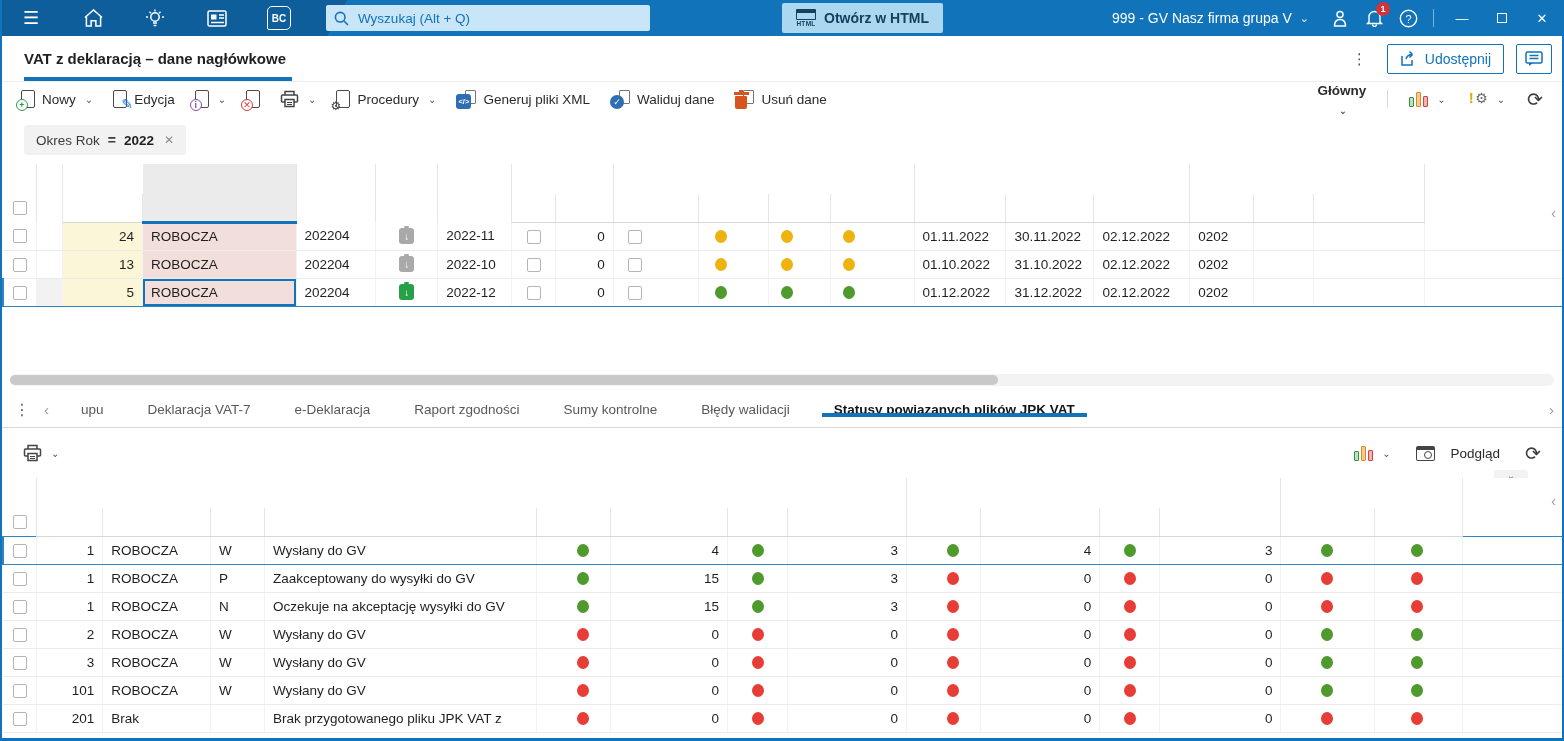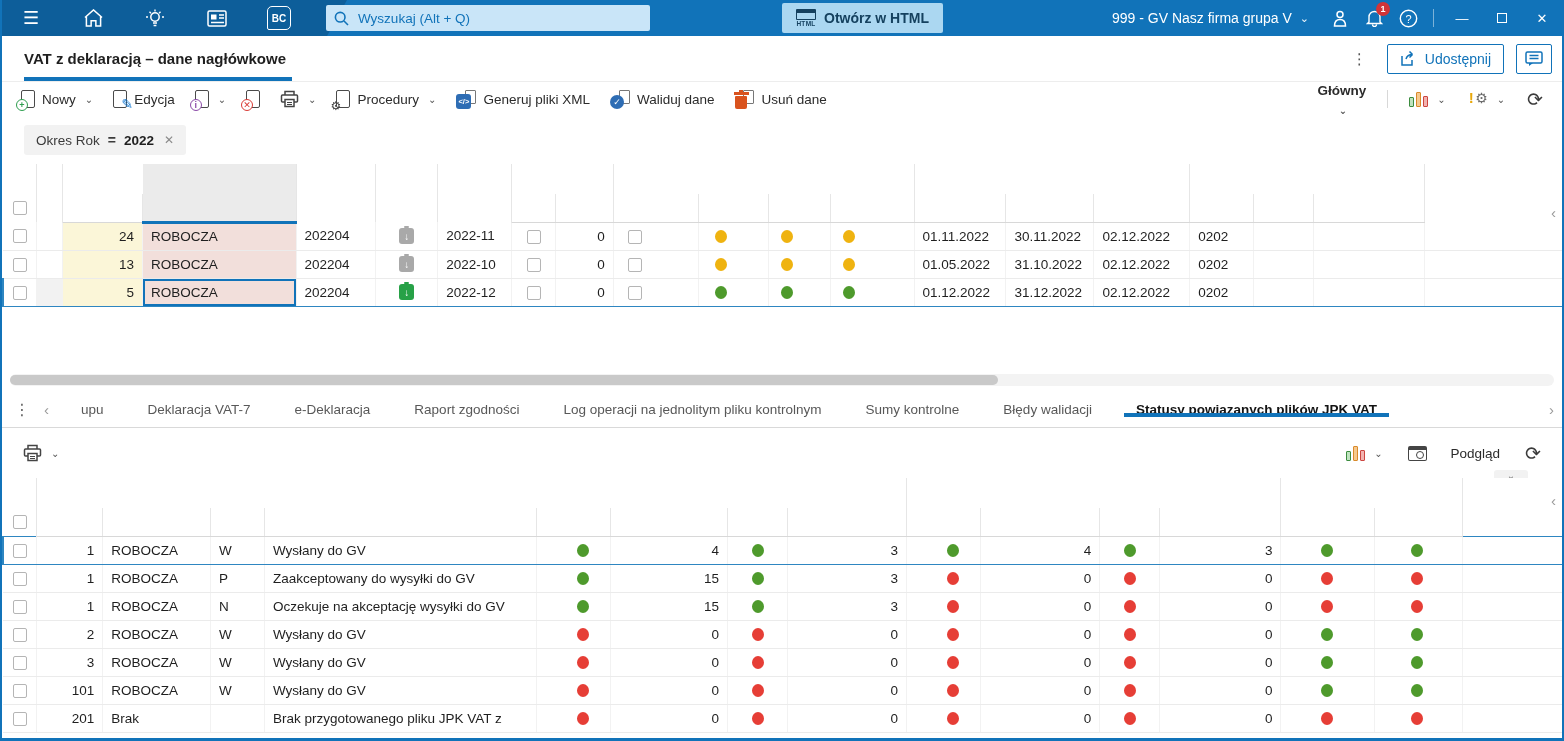--- a/index.html
+++ b/index.html
@@ -127,21 +127,21 @@
   .tabsrow{ height:36px; display:flex; align-items:stretch; border-bottom:1px solid #D9D9D9; background:#fff; padding-left:6px; }
   .tabs-lead{ display:flex; align-items:center; gap:14px; color:#666; padding:0 10px 0 6px; }
   .tab{ display:flex; align-items:center; padding:0 22px; font-size:13.5px; color:#585858; border:none;
         background:none; font-family:inherit; cursor:pointer; white-space:nowrap; position:relative; }
   .tab.active{ color:#141414; font-weight:bold; }
   .tab.active::after{ content:""; position:absolute; left:10px; right:10px; bottom:0; height:4px; background:#1173B9; }
   .tabs-trail{ display:flex; align-items:center; color:#9a9a9a; margin-left:auto; padding-right:8px; font-size:15px; }
   
   .btoolbar{ height:50px; display:flex; align-items:center; padding:0 12px; background:#fff; position:relative; }
   .btoolbar-right{ margin-left:auto; display:flex; align-items:center; gap:10px; }
-  .podglad{ display:flex; align-items:center; gap:24px; border:none; background:none; font-family:inherit;
+  .podglad{ display:flex; align-items:center; gap:16px; border:none; background:none; font-family:inherit;
             font-size:13.5px; color:#2b2b2b; cursor:pointer; }
   .pg-ic{ position:relative; width:19px; height:15px; border:1.4px solid #444; border-top-width:4px; border-radius:2px; }
   .pg-ic::after{ content:""; position:absolute; right:2px; top:1px; width:6px; height:6px; border:1.3px solid #444; border-radius:50%; }
   .collapse-chip{ position:absolute; right:34px; bottom:-6px; width:34px; height:14px; background:#F2F2F2;
                   border-radius:3px 3px 0 0; color:#777; font-size:10px; text-align:center; line-height:12px; cursor:pointer; }
   .bottom-region{ position:relative; }
   .printer-ic{ display:block; }
 </style>
 </head>
 <body>
@@ -436,21 +436,21 @@
             <td class="c-pink">ROBOCZA</td>
             <td>202204</td>
             <td class="ctr"><span class="sbadge gray">↓</span></td>
             <td>2022-10</td>
             <td class="ctr"><span class="cb"></span></td>
             <td class="num">0</td>
             <td class="ctr" style="text-align: left; padding-left: 14px;"><span class="cb"></span></td>
             <td style="padding-left: 16px;"><span class="dot yellow"></span></td>
             <td style="padding-left: 12px;"><span class="dot yellow"></span></td>
             <td style="padding-left: 12px;"><span class="dot yellow"></span></td>
-            <td>01.05.2022</td>
+            <td>01.10.2022</td>
             <td>31.10.2022</td>
             <td>02.12.2022</td>
             <td>0202</td>
             <td></td>
             <td></td>
             <td style="border-right: none;"></td>
           </tr>
           <tr class="grid-row selected">
             <td class="ctr"><span class="cb"></span></td>
             <td style="background: rgb(242, 242, 242);"></td>
@@ -485,21 +485,20 @@
   <div class="tabsrow">
     <div class="tabs-lead">
       <span>⋮</span>
       <span style="font-size:15px;color:#9a9a9a">‹</span>
     </div>
     <div id="tabs-container" style="display:flex;align-items:center">
         <button class="tab">upu</button>
         <button class="tab">Deklaracja VAT-7</button>
         <button class="tab">e-Deklaracja</button>
         <button class="tab">Raport zgodności</button>
-        <button class="tab">Log operacji na jednolitym pliku kontrolnym</button>
         <button class="tab">Sumy kontrolne</button>
         <button class="tab">Błędy walidacji</button>
         <button class="tab active">Statusy powiązanych plików JPK VAT</button>
       </div>
     <div class="tabs-trail">
         <span>›</span>
       </div>
   </div>
 
   <div class="btoolbar">

